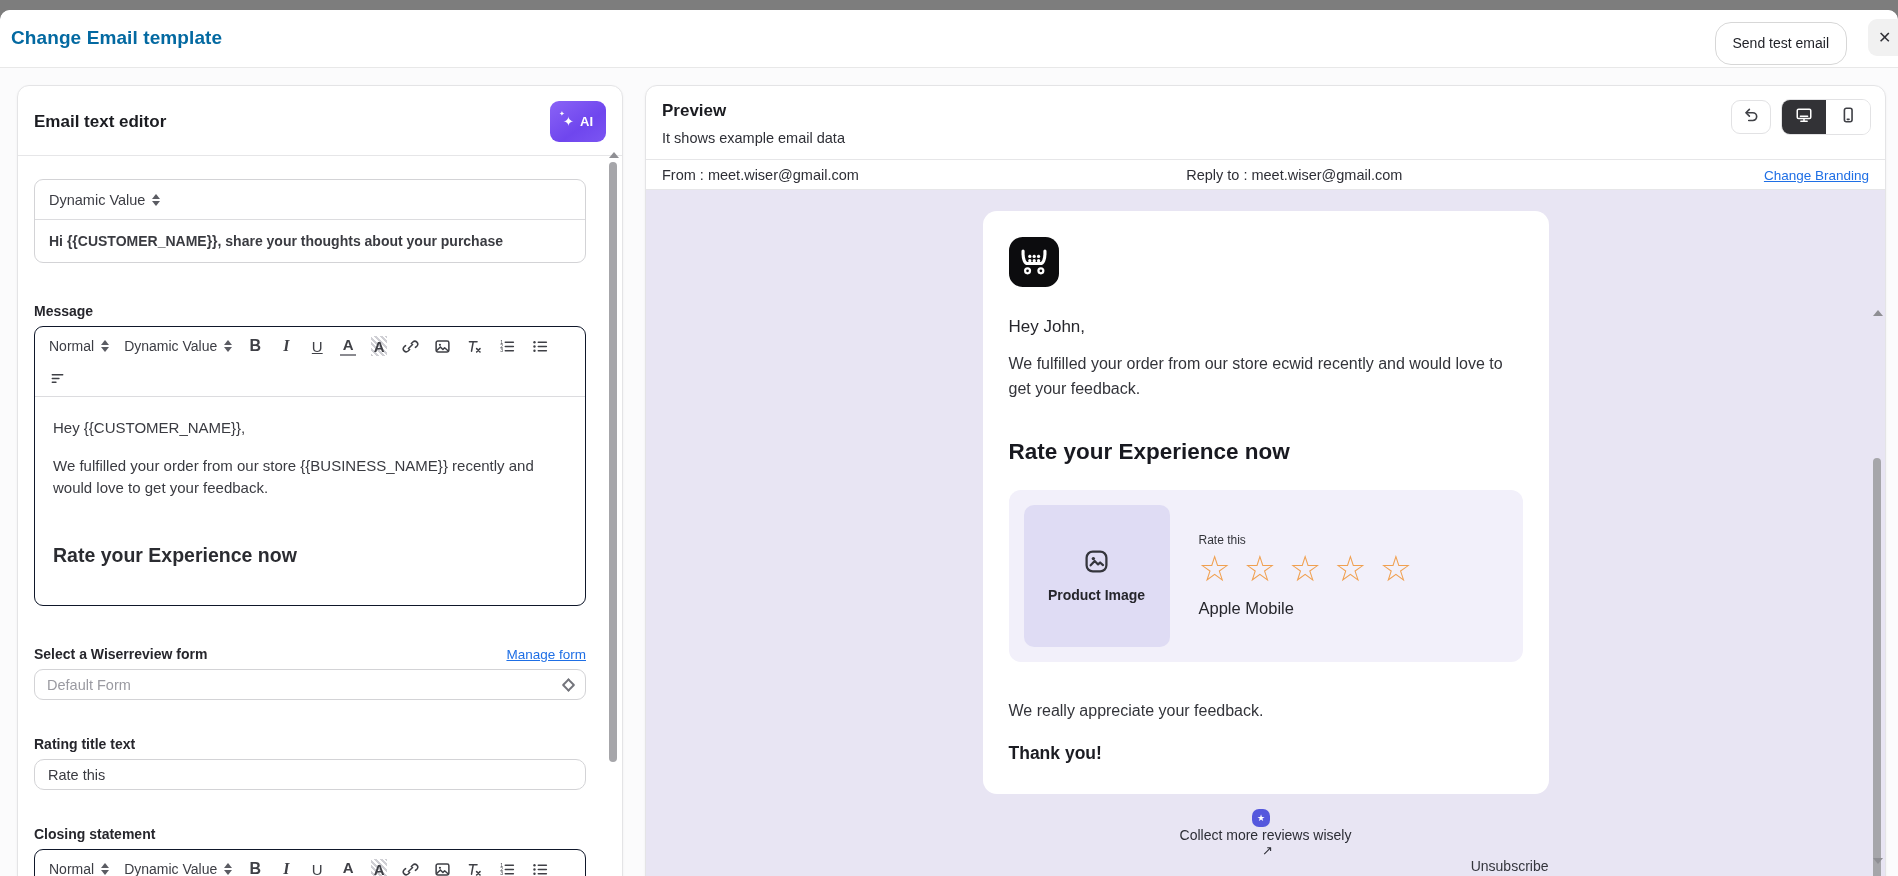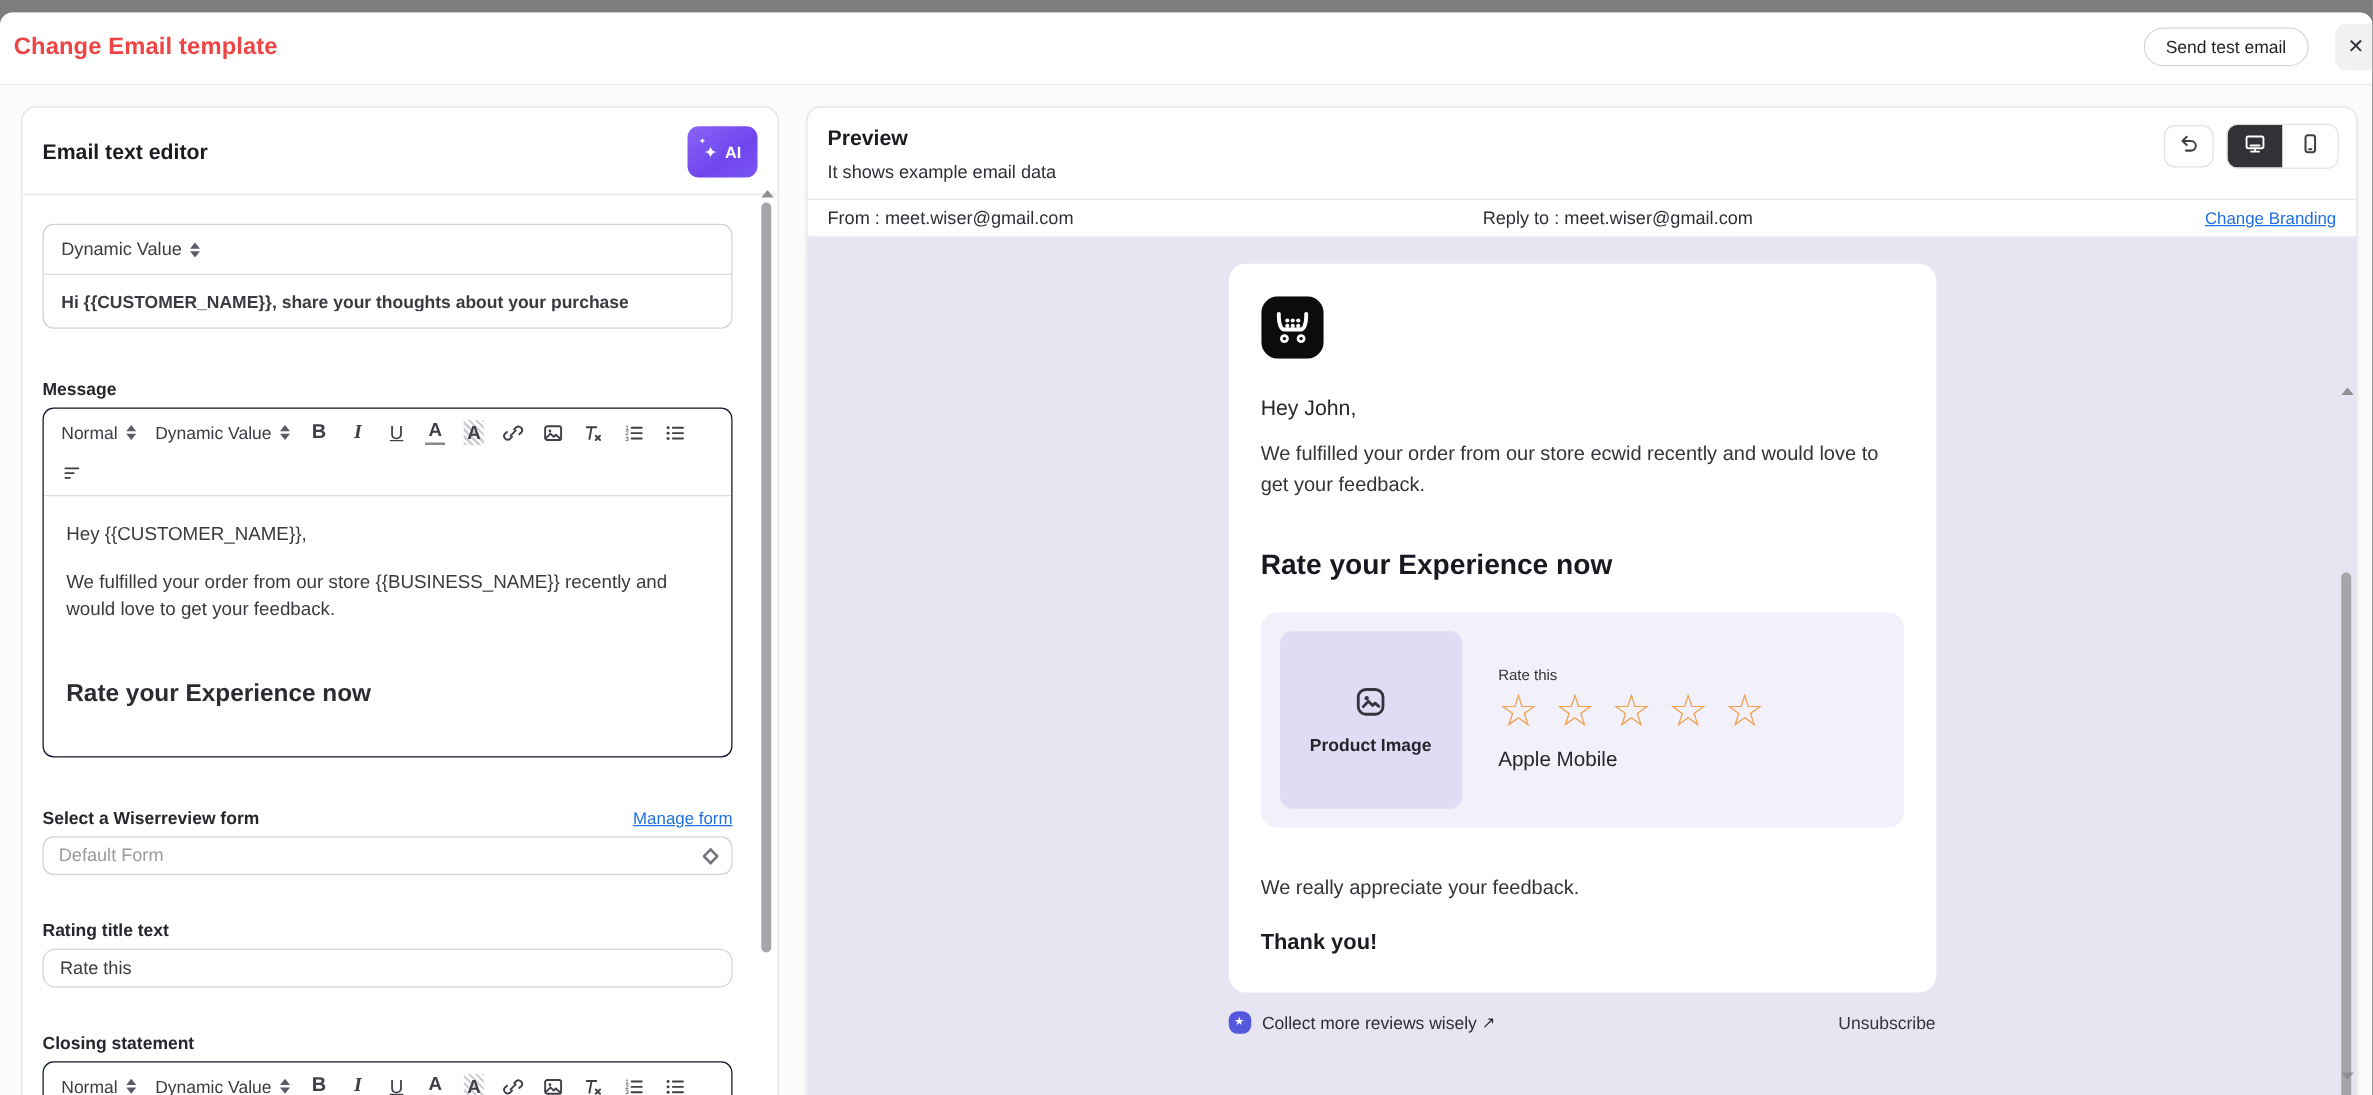--- a/index.html
+++ b/index.html
@@ -2,22 +2,22 @@
 <html><head>
 <meta charset="utf-8">
 <style>
   html,body{margin:0;padding:0;background:#6f6f6f;}
   *{box-sizing:border-box;font-family:"Liberation Sans","DejaVu Sans",sans-serif;}
   #stage{position:relative;width:1898px;height:876px;overflow:hidden;background:#7d7d7d;}
   #sheet{position:absolute;left:0;top:10px;width:1898px;height:866px;background:#fbfbfc;border-radius:10px 10px 0 0;overflow:hidden;}
 
   
   .app-header{position:absolute;left:0;top:0;width:100%;height:58px;background:#fff;border-bottom:1px solid #e8e8e8;border-radius:10px 10px 0 0;}
-  .app-title{position:absolute;left:11px;top:17px;font-size:19px;font-weight:700;color:#ef4444;letter-spacing:.1px;}
-  .send-test-btn{position:absolute;right:51px;top:12px;height:31px;padding:0 17px;background:#fff;border:1px solid #d7d7d7;border-radius:16px;font-size:14px;color:#1f2026;line-height:29px;cursor:pointer;}
+  .app-title{position:absolute;left:11px;top:17px;font-size:19px;font-weight:700;color:#0369a1;letter-spacing:.1px;}
+  .send-test-btn{position:absolute;right:51px;top:12px;height:43px;padding:0 17px;background:#fff;border:1px solid #d7d7d7;border-radius:16px;font-size:14px;color:#1f2026;line-height:29px;cursor:pointer;}
   .close-btn{position:absolute;right:-14px;top:9px;width:44px;height:37px;background:#f1f1f1;border-radius:9px;color:#303036;font-size:16px;text-align:left;padding-left:10px;line-height:37px;cursor:pointer;}
   .close-btn::before{content:"✕";}
 
   
   .card{position:absolute;background:#fff;border:1px solid #e4e4e6;border-radius:12px;box-shadow:0 1px 3px rgba(0,0,0,.05);}
   #editor-card{left:17px;top:75px;width:606px;height:820px;overflow:hidden;}
   #preview-card{left:645px;top:75px;width:1241px;height:820px;overflow:hidden;}
 
   
   .ed-head{display:flex;align-items:center;justify-content:space-between;padding:15px 16px 13px 16px;}
@@ -108,21 +108,21 @@
   .prod-card{margin-top:25px;display:flex;align-items:stretch;background:#f2f0fa;border-radius:12px;padding:15px;}
   .prod-img{width:146px;height:142px;background:#dfdcf4;border-radius:10px;display:flex;flex-direction:column;align-items:center;justify-content:center;gap:8px;}
   .prod-img-label{font-size:14px;font-weight:600;color:#26262c;}
   .prod-right{display:flex;flex-direction:column;justify-content:center;margin-left:29px;}
   .rate-label{font-size:12px;color:#33343a;}
   .stars{margin-top:2px;display:flex;gap:13px;color:#f0a050;font-size:36px;line-height:1.1;letter-spacing:0;}
   .stars span{cursor:default;}
   .prod-name{margin-top:10px;font-size:16.5px;color:#26262c;}
   .em-appr{margin-top:40px;font-size:16px;color:#33343a;}
   .em-thanks{margin-top:23px;font-size:17.5px;font-weight:700;color:#1b1c22;}
-  .pv-footer{width:566px;margin:15px auto 0 auto;display:flex;align-items:center;}
+  .pv-footer{width:566px;margin:15px auto 0 auto;display:flex;align-items:center;flex-direction:column;}
   .promo-ic{width:18px;height:18px;border-radius:7px;background:#5558dd;color:#fff;display:flex;align-items:center;justify-content:center;font-size:9px;margin-right:9px;}
   .promo-ic::before{content:"★";}
   .promo-text{font-size:14px;color:#2c2d35;}
   .promo-arrow{font-size:13px;color:#2c2d35;margin-left:4px;}
   .promo-arrow::before{content:"↗";}
   .unsub{margin-left:auto;font-size:14px;color:#34353c;cursor:pointer;}
 </style>
 </head>
 <body>
 

